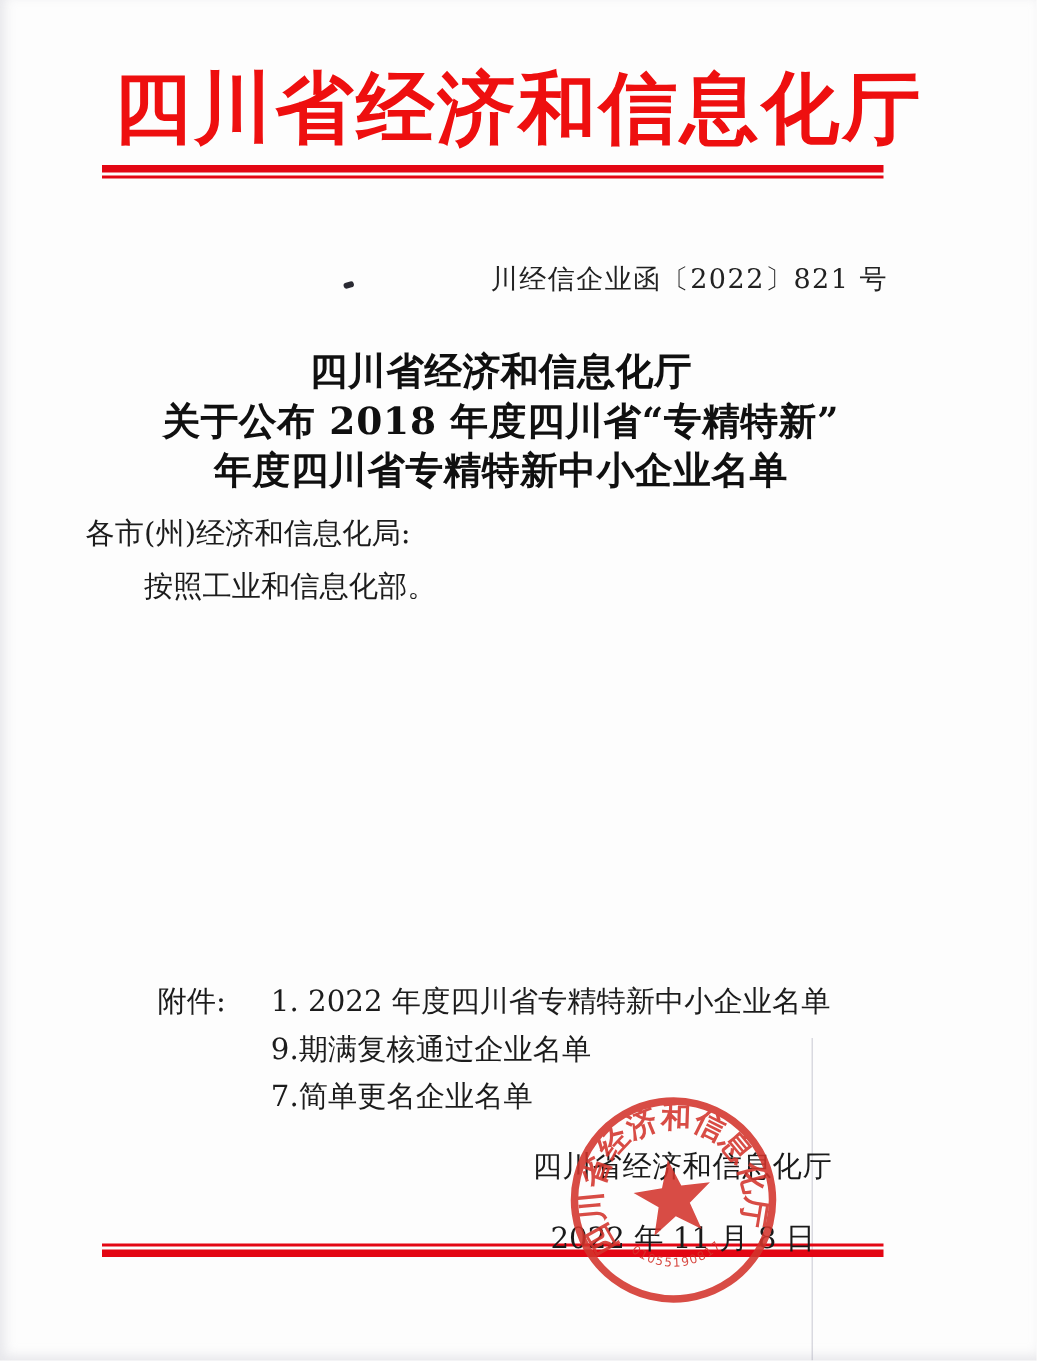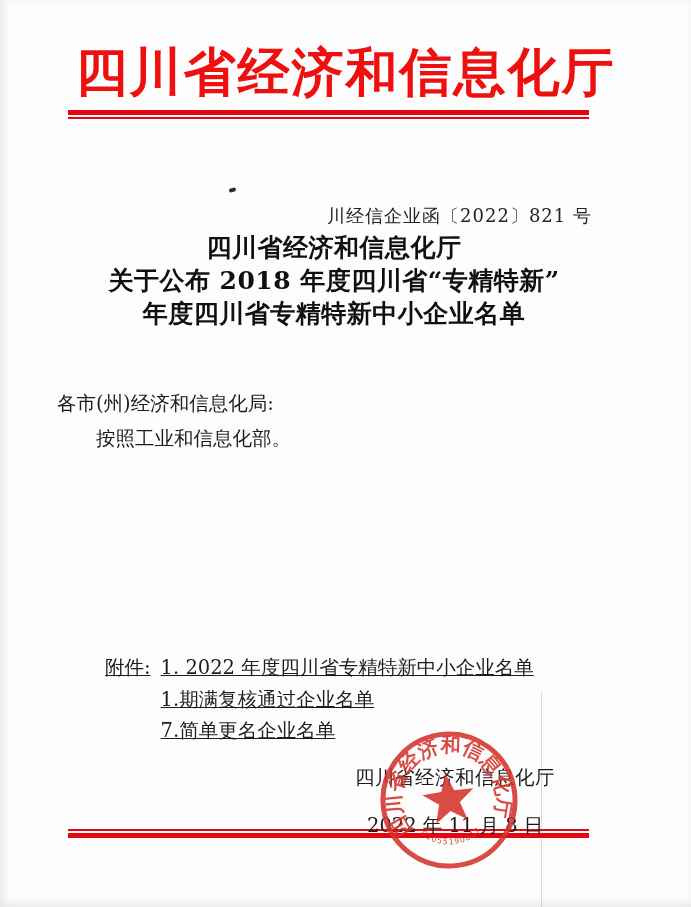--- a/index.html
+++ b/index.html
@@ -17,41 +17,41 @@
   .rule{position:absolute;left:68px;width:521px;}
   .rule-top{top:110px;}
   .rule-top .thick{height:5px;background:#e30613;}
   .rule-top .thin{height:2px;background:#e30613;margin-top:2px;}
   .rule-bottom{top:829px;z-index:2;}
   .rule-bottom .thin{height:2px;background:#e30613;}
   .rule-bottom .thick{height:5px;background:#e30613;margin-top:2px;}
   
   .doc-number{
     position:absolute;top:174px;left:68px;width:524px;text-align:right;
-    font-size:18px;color:#222;letter-spacing:1px;margin-top:30px;
+    font-size:18px;color:#222;letter-spacing:1px;
   }
   
   .title{
     position:absolute;top:231px;left:0;width:668px;text-align:center;
     font-weight:700;color:#101010;font-size:25px;line-height:33px;letter-spacing:.5px;
   }
   
   .body-text{
     position:absolute;top:338px;left:57px;width:576px;
     font-size:19.5px;line-height:35.2px;color:#1c1c1c;
   }
   .body-text .para{margin:0;text-indent:2em;text-align:justify;text-justify:inter-character;}
-  .body-text .salutation{text-indent:0;text-align:left;margin-top:48px;}
+  .body-text .salutation{text-indent:0;text-align:left;}
   
   .attachments{
     position:absolute;top:652px;left:105px;font-size:19.5px;line-height:31.5px;color:#1c1c1c;
-    display:flex;align-items:flex-start;text-decoration:underline;
+    display:flex;align-items:flex-start;
   }
   .attachments .label{white-space:nowrap;margin-right:10px;}
-  .attachments .items{display:flex;flex-direction:column;}
+  .attachments .items{display:flex;flex-direction:column;margin-left:20px;}
   
   .sig-org{position:absolute;top:764px;left:355px;font-size:19.5px;letter-spacing:.5px;color:#1a1a1a;z-index:3;}
   .sig-date{position:absolute;top:812px;left:367px;font-size:19.5px;color:#1a1a1a;z-index:3;}
   
   .seal{position:absolute;left:374px;top:725px;width:150px;height:150px;z-index:4;opacity:.88;transform:rotate(-8deg);}
   
   .speck{position:absolute;left:229px;top:188px;width:7px;height:4px;background:#2a2a33;border-radius:2px;transform:rotate(-15deg);}
   .scan-line{position:absolute;left:541px;top:692px;width:1px;height:215px;background:rgba(150,150,170,.35);}
 </style>
 </head>
@@ -78,21 +78,21 @@
 
   <div class="body-text">
     <p class="para salutation">各市(州)经济和信息化局:</p>
     <p class="para">按照工业和信息化部。</p>
   </div>
 
   <div class="attachments">
     <span class="label">附件:</span>
     <span class="items">
       <span>1. 2022 年度四川省专精特新中小企业名单</span>
-      <span>1.期满复核通过企业名单</span>
+      <span>9.期满复核通过企业名单</span>
       <span>7.简单更名企业名单</span>
     </span>
   </div>
 
   <div class="sig-org">四川省经济和信息化厅</div>
   <div class="sig-date">2022 年 11 月 8 日</div>
 
   <div class="rule rule-bottom">
     <div class="thin"></div>
     <div class="thick"></div>

